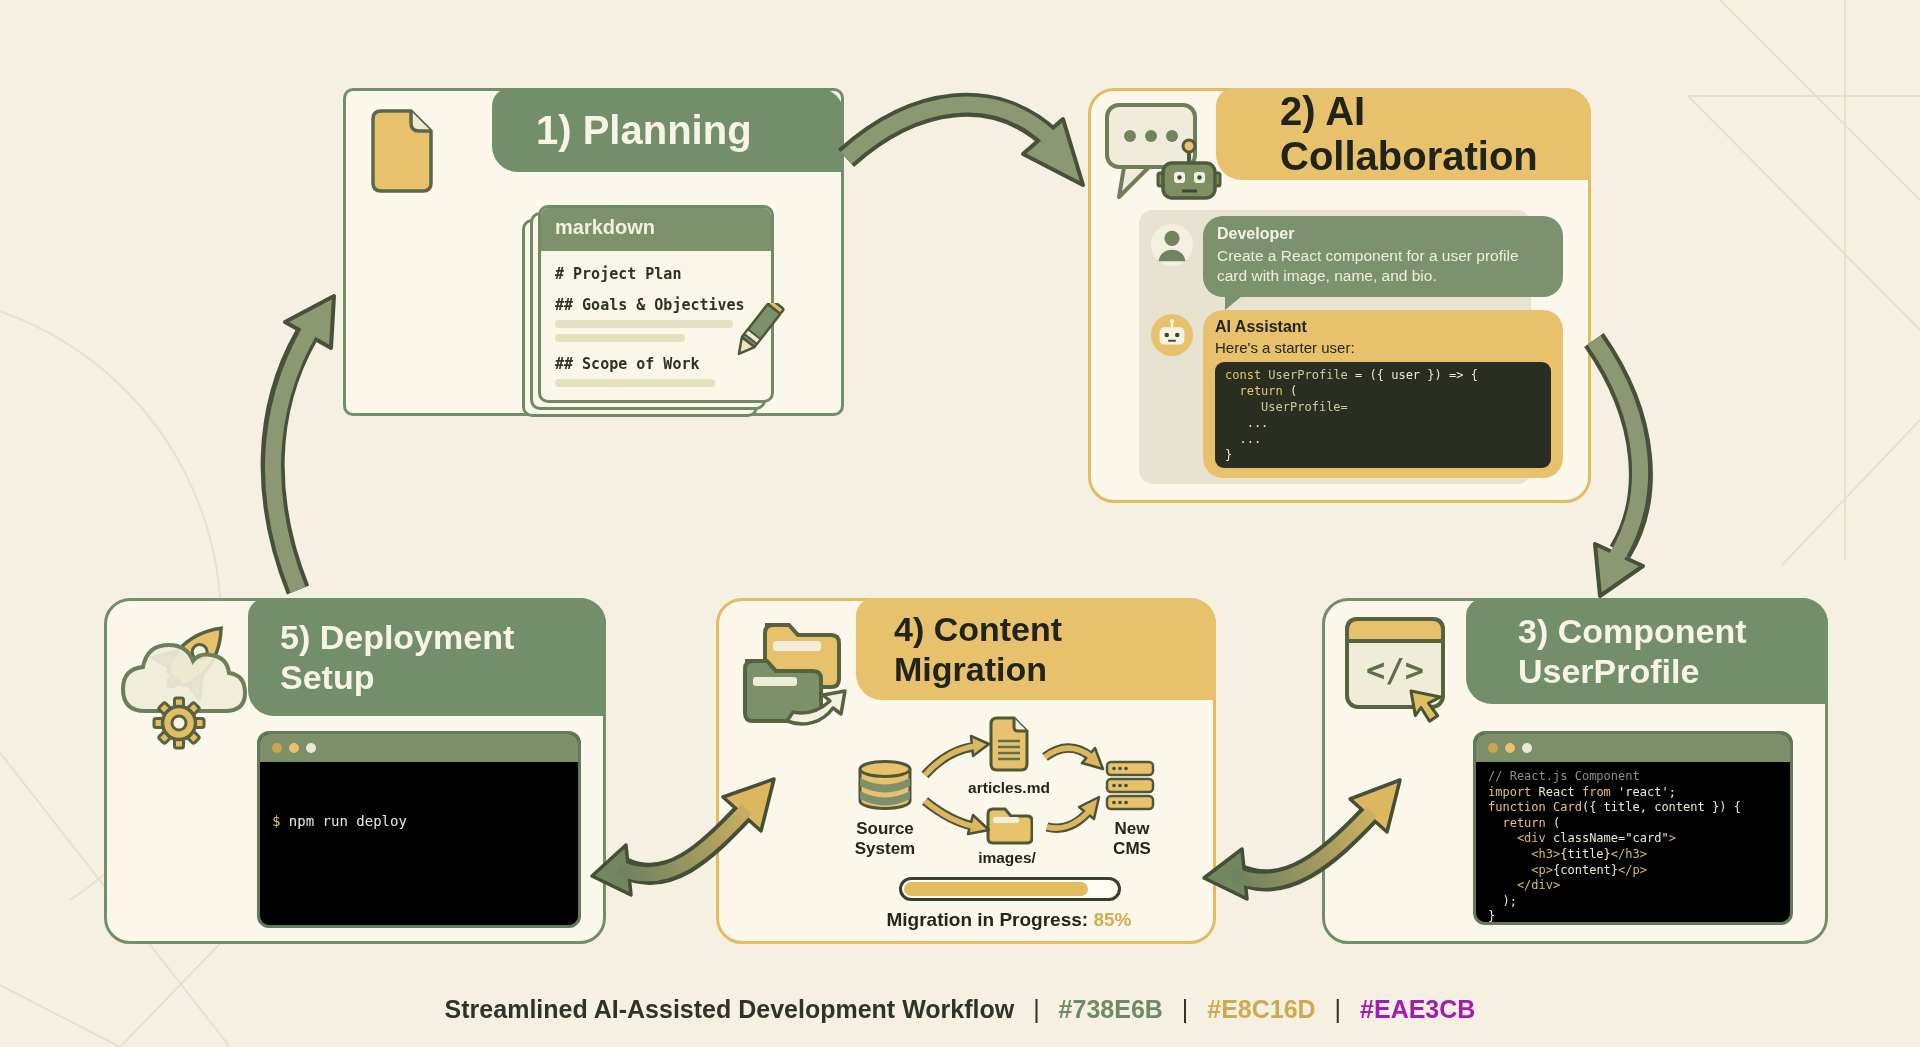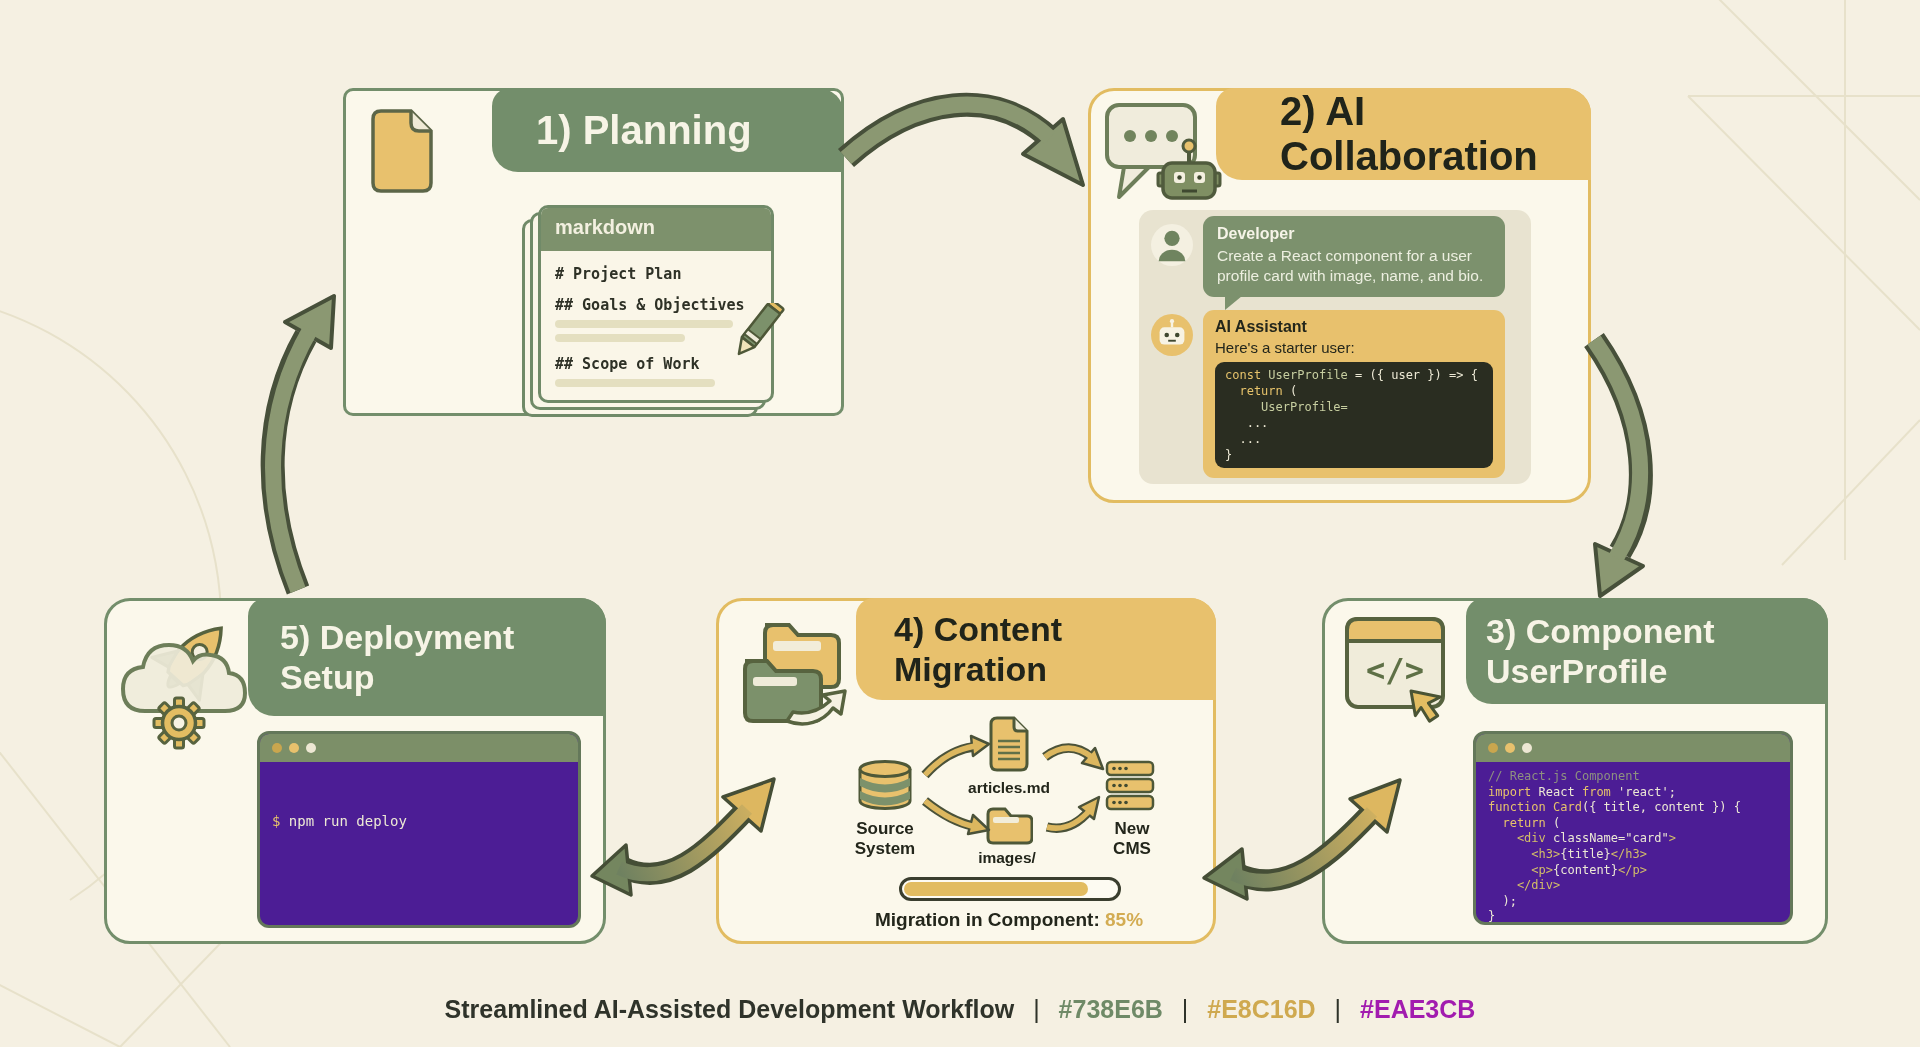--- a/index.html
+++ b/index.html
@@ -24,37 +24,37 @@
   .md-sheet{position:absolute;background:#FAF6E8;border:3px solid #708A68;border-radius:10px;box-sizing:border-box;}
   .md-main{position:absolute;width:236px;height:198px;background:#FAF6E8;border:3px solid #708A68;border-radius:10px;box-sizing:border-box;overflow:hidden;}
   .md-head{background:#7D916C;color:#F3F0E0;font-size:20px;font-weight:bold;padding:8px 14px;height:27px;}
   .md-body{padding:10px 14px;font-family:"DejaVu Sans Mono",monospace;font-weight:bold;font-size:15px;color:#2E3126;}
   .md-line{margin-top:4px;}
   .md-bar{height:8px;border-radius:4px;background:#E4DFC0;margin-top:6px;}
 
   
   .chat-panel{position:absolute;background:#E8E3D0;border-radius:14px;}
   .avatar{position:absolute;width:42px;height:42px;}
-  .bubble{position:absolute;left:64px;width:302px;border-radius:11px;box-sizing:border-box;}
+  .bubble{position:absolute;left:64px;width:360px;border-radius:20px;box-sizing:border-box;}
   .bubble.dev{background:#7C916D;color:#EDEFE0;padding:9px 14px 11px;}
   .bubble.dev::after{content:'';position:absolute;left:22px;bottom:-13px;width:0;height:0;border-top:14px solid #7C916D;border-right:17px solid transparent;}
   .bubble .bname{font-size:16px;font-weight:bold;margin-bottom:3px;}
   .bubble.dev .btext{font-size:15.5px;line-height:1.3;}
   .bubble.ai{background:#E8C16D;color:#23261B;padding:8px 12px 10px;}
   .bubble.ai .bintro{font-size:15px;margin-bottom:6px;}
 
   
   .code{font-family:"DejaVu Sans Mono",monospace;white-space:pre;color:#EDE9D5;}
   .codebox{background:#2A2D21;border-radius:9px;padding:5px 10px;font-size:12px;line-height:1.34;}
   .tok-kw{color:#E7C36B;}
   .tok-tag{color:#D3BE68;}
   .tok-id{color:#C7CEA0;}
   .tok-pl{color:#EDE9D5;}
   .tok-cm{color:#8E9180;}
-  .term{position:absolute;border-radius:12px;border:3px solid #64785A;overflow:hidden;box-sizing:border-box;background:#4c1d95;}
+  .term{position:absolute;border-radius:12px;border:3px solid #64785A;overflow:hidden;box-sizing:border-box;background:#000000;}
   .term-bar{height:28px;background:#7C8F68;display:flex;align-items:center;padding-left:12px;gap:7px;}
   .term-dot{width:10px;height:10px;border-radius:50%;}
   .term-body{padding:8px 12px;}
 
   
   .mig-label{position:absolute;text-align:center;font-weight:bold;color:#23261B;line-height:1.18;}
   .progress-track{position:absolute;background:#FDFBF2;border:3px solid #3A3E2E;border-radius:13px;box-sizing:border-box;overflow:hidden;}
   .progress-fill{position:absolute;left:2px;top:2px;bottom:2px;background:#E2BC61;border-radius:9px;}
 
   
@@ -169,21 +169,21 @@
       </svg>
       <div class="bubble ai" style="top:100px;">
         <div class="bname">AI Assistant</div>
         <div class="bintro">Here's a starter user:</div>
         <div class="code codebox"><div><span class="tok-kw">const </span><span class="tok-id">UserProfile</span><span class="tok-pl"> = ({ user }) =&gt; {</span></div><div><span class="tok-kw">  return</span><span class="tok-pl"> (</span></div><div><span class="tok-id">     UserProfile=</span></div><div><span class="tok-pl">   ...</span></div><div><span class="tok-pl">  ...</span></div><div><span class="tok-pl">}</span></div></div>
       </div>
     </div>
   </div>
 
   <div class="card green" style="left:1322px;top:598px;width:500px;height:340px;">
-    <div class="tab green two" style="left:141px;height:106px;padding-left:20px;">
+    <div class="tab green two" style="left:141px;height:106px;padding-left:52px;">
       <div class="t1">3) Component</div>
       <div class="t1">UserProfile</div>
     </div>
 
     <svg class="abs" style="left:18px;top:14px;" width="118" height="116" viewBox="0 0 118 116">
       <rect x="4" y="4" width="96" height="88" rx="11" fill="#F0ECDA" stroke="#57633F" stroke-width="4"></rect>
       <path d="M4 15 q0 -11 11 -11 h74 q11 0 11 11 v11 H4 z" fill="#E8C16D" stroke="#57633F" stroke-width="4"></path>
       <text x="52" y="66" text-anchor="middle" font-family="DejaVu Sans Mono, monospace" font-size="32" font-weight="bold" fill="#5E7046">&lt;/&gt;</text>
       <g transform="translate(68,76) rotate(-10)">
         <path d="M0 0 L28 11 L15 15 L22 29 L13 33 L7 18 L0 25 Z" fill="#E3BD62" stroke="#4A5434" stroke-width="3" stroke-linejoin="round"></path>
@@ -284,21 +284,21 @@
         <path d="M206 200 C 226 216 240 222 256 226"></path>
         <path d="M326 156 C 342 144 358 144 374 157"></path>
         <path d="M328 226 C 344 230 358 224 372 208"></path>
       </g>
     </svg>
 
     <div class="progress-track" style="left:180px;top:276px;width:222px;height:24px;">
       <div class="progress-fill" style="width: 85%;"></div>
     </div>
     <div class="mig-label" style="left:110px;top:308px;width:360px;font-size:19px;">
-      <span>Migration in Component: </span><span class="c-yellow" style="color:#D3AC52;">85%</span>
+      <span>Migration in Progress: </span><span class="c-yellow" style="color:#D3AC52;">85%</span>
     </div>
   </div>
 
   <div class="card green" style="left:104px;top:598px;width:496px;height:340px;">
     <div class="tab green two" style="left:141px;height:118px;padding-left:32px;">
       <div class="t1">5) Deployment</div>
       <div class="t1">Setup</div>
     </div>
 
     <svg class="abs" style="left:6px;top:6px;" width="148" height="148" viewBox="0 0 148 148">

